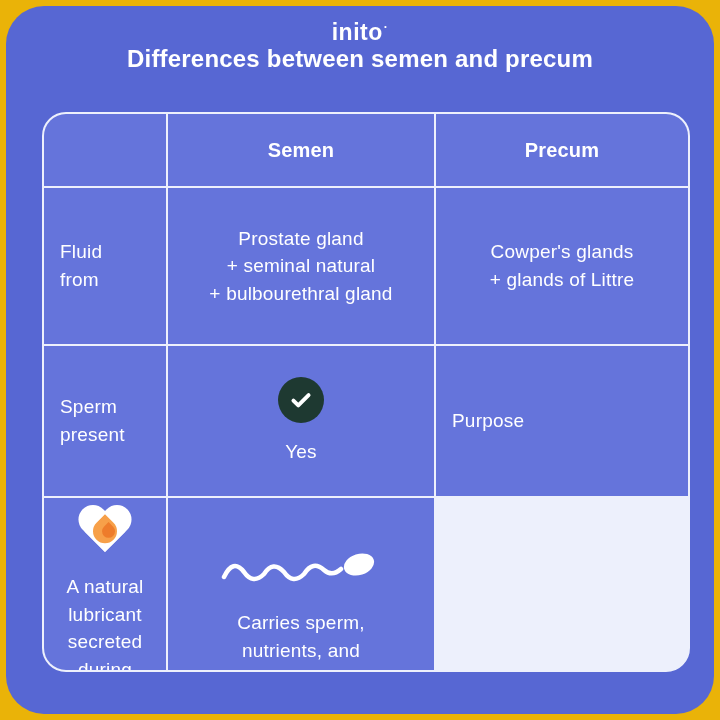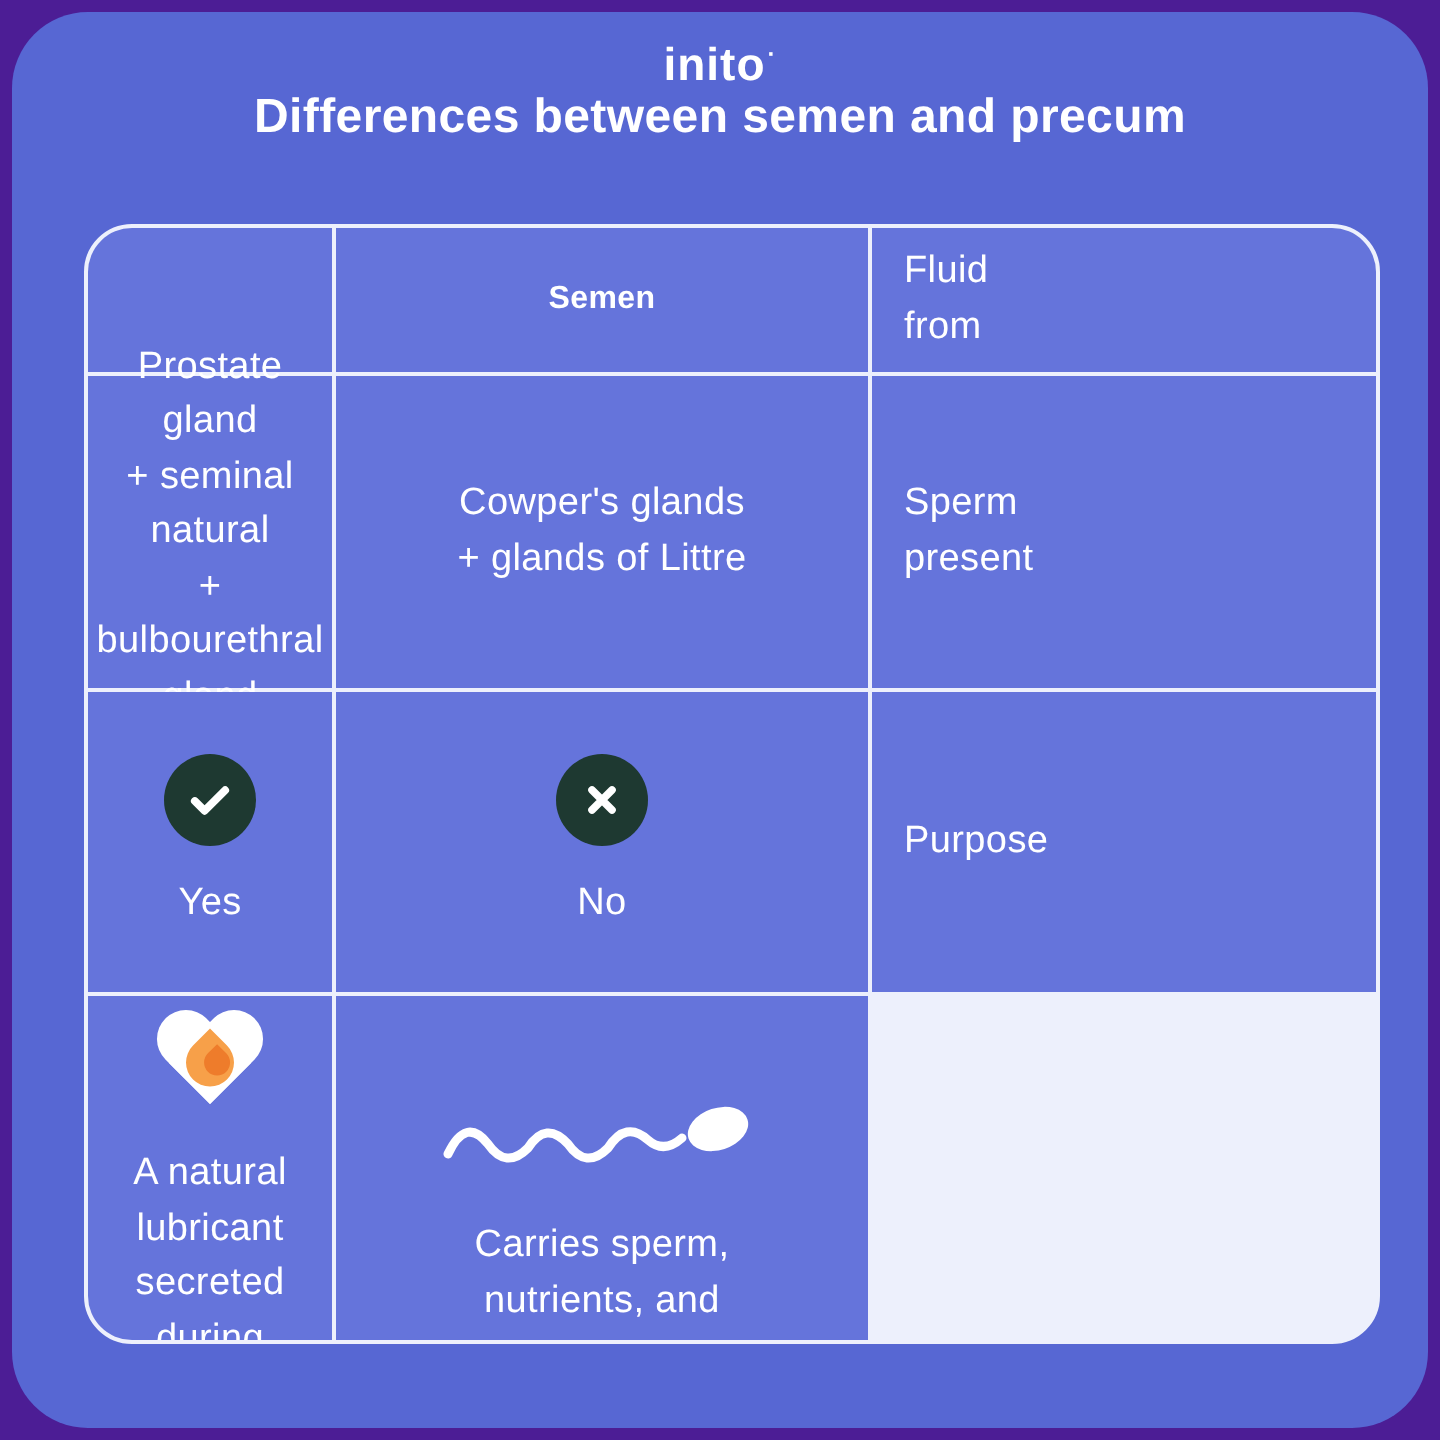--- a/index.html
+++ b/index.html
@@ -2,21 +2,21 @@
 <html><head>
 <meta charset="utf-8">
 <style>
   * { margin:0; padding:0; box-sizing:border-box; }
   html,body { width:720px; height:720px; }
   body {
     background:#ffffff;
     font-family:"Liberation Sans", sans-serif;
     overflow:hidden;
   }
-  .page { position:relative; width:720px; height:720px; background:#4c1d95; }
+  .page { position:relative; width:720px; height:720px; background:#eab308; }
   .panel {
     position:absolute; inset:6px;
     background:#5767d3;
     border-radius:38px;
   }
   .logo {
     position:absolute; top:13px; left:0; right:0;
     text-align:center; color:#ffffff;
     font-size:23px; font-weight:bold; letter-spacing:0.5px;
   }
@@ -41,21 +41,21 @@
     background:#6574db;
     color:#ffffff;
     display:flex; align-items:center; justify-content:center;
     flex-direction:column;
     text-align:center;
     font-size:19px; line-height:1.45; letter-spacing:0.2px;
     white-space:pre-line;
     font-weight:500;
     padding:6px;
   }
-  .cell.header { font-weight:bold; font-size:16px; }
+  .cell.header { font-weight:bold; font-size:20px; }
   .cell.label {
     align-items:flex-start; justify-content:center;
     text-align:left; padding-left:16px;
   }
   .icon-cell { gap:15px; }
   .badge {
     width:46px; height:46px; border-radius:50%;
     background:#1e3931;
     display:flex; align-items:center; justify-content:center;
     flex:0 0 auto;
@@ -93,46 +93,39 @@
   <div class="panel">
 
     <div class="logo"><span>inito</span><span class="logo-mark">·</span></div>
 
     <h1 class="title">Differences between semen and precum</h1>
 
     <div class="table">
 
       <div class="cell"></div>
       <div class="cell header">Semen</div>
+      <div class="cell header">Precum</div>
 
       <div class="cell label">Fluid
 from</div>
       <div class="cell">Prostate gland
 + seminal natural
 + bulbourethral gland</div>
       <div class="cell">Cowper's glands
 + glands of Littre</div>
 
       <div class="cell label">Sperm
 present</div>
       <div class="cell icon-cell">
         <span class="badge">
           <svg width="26" height="26" viewBox="0 0 24 24" aria-hidden="true">
             <path d="M5 12.5 L9.5 17 L19 7.5" stroke="#ffffff" stroke-width="3.6" fill="none" stroke-linecap="round" stroke-linejoin="round"></path>
           </svg>
         </span>
         <span>Yes</span>
-      </div>
-      <div class="cell icon-cell">
-        <span class="badge">
-          <svg width="24" height="24" viewBox="0 0 24 24" aria-hidden="true">
-            <path d="M7 7 L17 17 M17 7 L7 17" stroke="#ffffff" stroke-width="3.8" fill="none" stroke-linecap="round"></path>
-          </svg>
-        </span>
-        <span>No</span>
       </div>
 
       <div class="cell label">Purpose</div>
       <div class="cell icon-cell">
         <span class="heart-flame">
           <span class="heart-shape"></span>
           <span class="flame"></span>
         </span>
         <span>A natural lubricant
 secreted during

